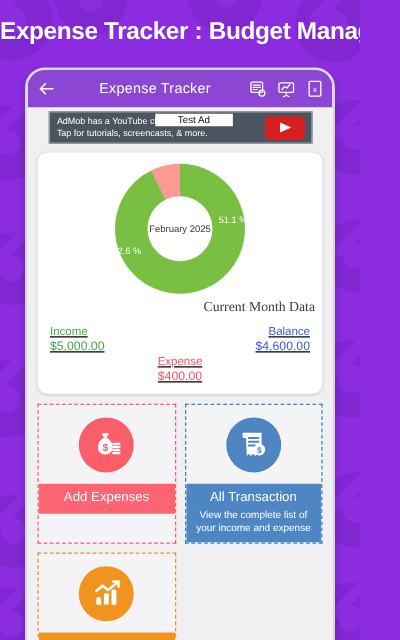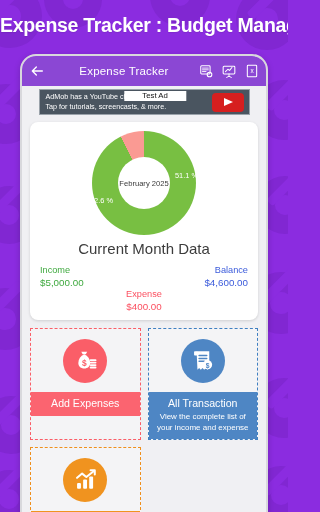--- a/index.html
+++ b/index.html
@@ -201,31 +201,32 @@
     position: absolute;
     font-size: 7.4px;
     color: #ffffff;
     white-space: nowrap;
     z-index: 3;
   }
   .pct-major { left: -2px; bottom: 30px; color:#ffffff; }
   .pct-minor { right: -2px; top: 40px; }
 
   .card-caption {
-    text-align: center;
-    font-size: 15px;
+    text-align: right;
+    font-size: 11px;
     color: #3c3c3c;
     margin-top: 5px;
+    font-family: Liberation Serif, serif;
   }
   .totals {
     display: flex;
     margin-top: 7px;
     padding: 0 4px;
   }
-  .tot { flex: 1 1 0; }
+  .tot { flex: 1 1 0; text-decoration: underline; }
   .tot.c { text-align: center; margin-top: 24px; }
   .tot.r { text-align: right; }
   .tot-label { font-size: 9.2px; line-height: 12px; }
   .tot-value { font-size: 9.8px; line-height: 13px; }
 
   
   .grid {
     display: flex;
     flex-wrap: wrap;
     gap: 7px;

